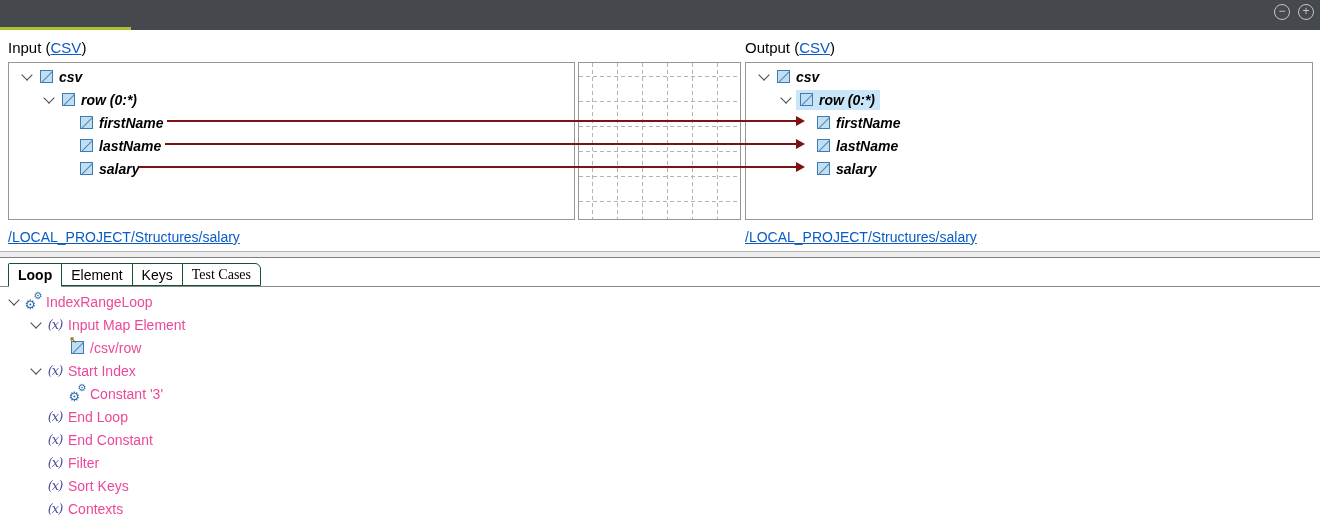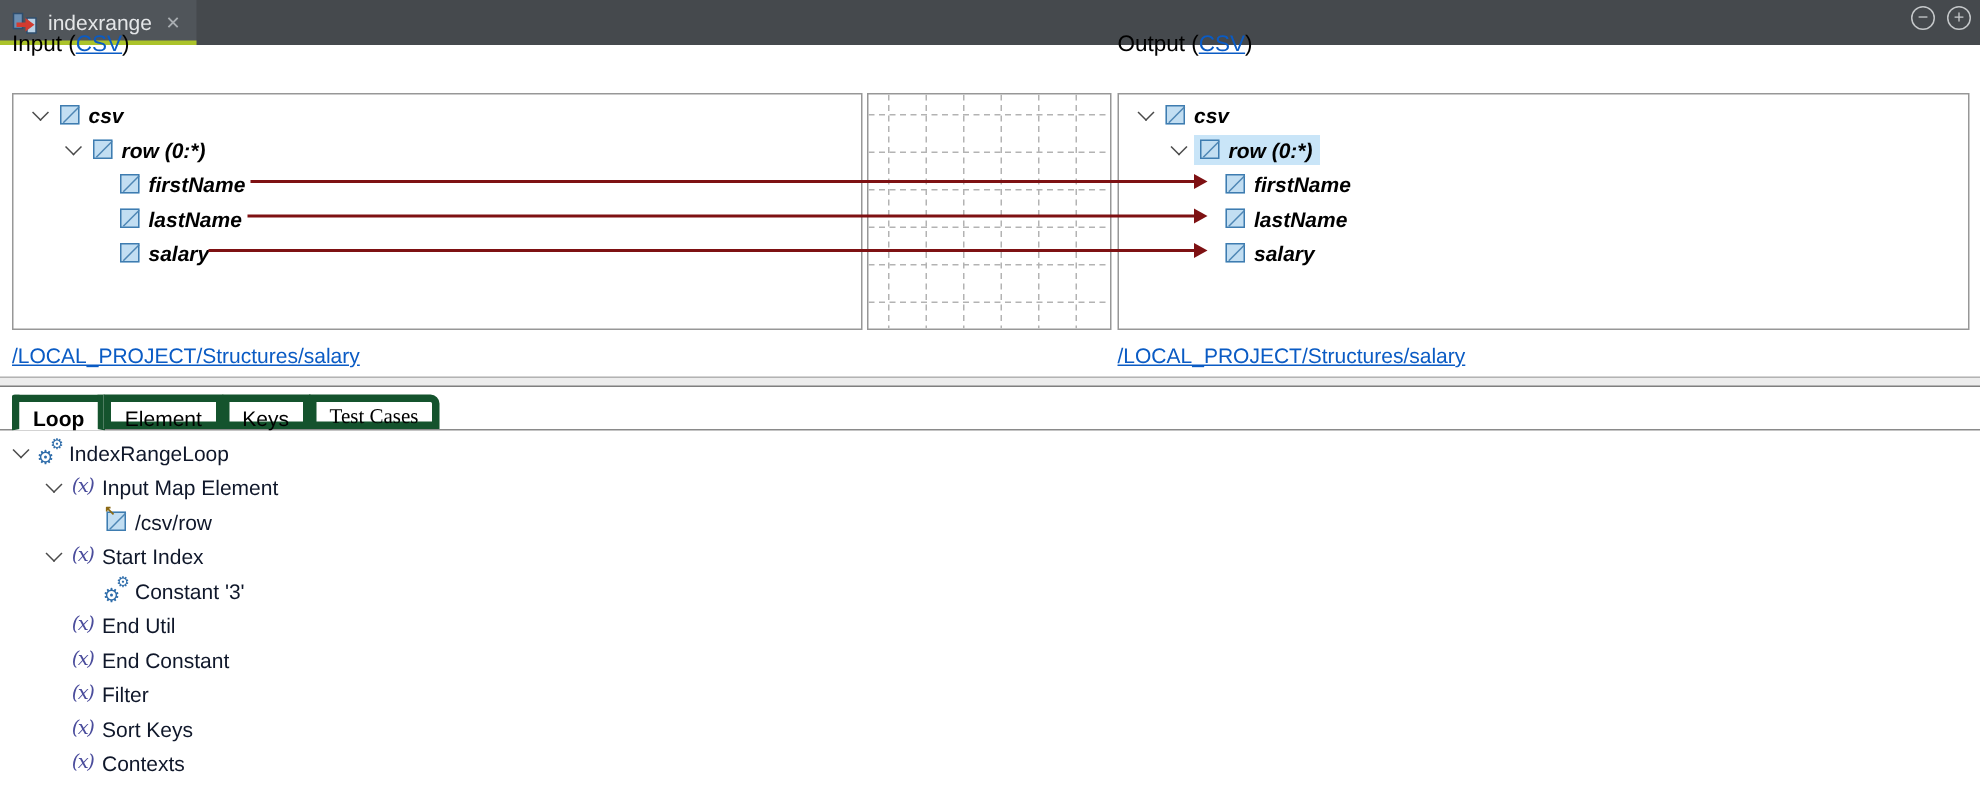--- a/index.html
+++ b/index.html
@@ -13,21 +13,21 @@
              display:flex; align-items:center; padding-left:8px; cursor:default; }
   .doc-tab .ticon { width:17px; height:15px; margin-right:7px; }
   .doc-tab .tlabel { color:#E4E6E8; font-size:14px; }
   .doc-tab .tclose { color:#A9AEB2; font-size:12px; margin-left:9px; }
   .tab-underline { position:absolute; left:0; top:27px; width:131px; height:3px; background:#ABC32A; }
   .win-controls { position:absolute; right:6px; top:4px; display:flex; gap:8px; }
   .circle-btn { width:16px; height:16px; border:1px solid #C4C7C9; border-radius:50%;
                 color:#C4C7C9; font-size:12px; line-height:13px; text-align:center; }
 
   
-  .sec-label { position:absolute; top:21px; font-size:15px; color:#000; }
+  .sec-label { position:absolute; top:39px; font-size:15px; color:#000; }
   .sec-label a, .pathlink { color:#0A5BC4; text-decoration:underline; cursor:pointer; }
 
   
   .panel { position:absolute; top:62px; height:158px; background:#fff; border:1px solid #979797; }
   .panel.left  { left:8px;   width:567px; }
   .panel.mid   { left:578px; width:163px; }
   .panel.right { left:745px; width:568px; }
 
   
   .tree { padding-top:2px; }
@@ -41,21 +41,21 @@
   .el-icon { position:relative; width:13px; height:13px; background:#C2DEF2; border:1px solid #3E7CB0; }
   .el-icon::after { content:""; position:absolute; left:-1px; top:5px; width:15px; height:1px;
                     background:#4E86B4; transform:rotate(-45deg); }
   .map-dec { position:absolute; left:-2px; top:-7px; font-size:9px; color:#8B6914; font-weight:bold; }
   .fx-icon { font-family:"DejaVu Serif", serif; font-style:italic; font-size:13px;
              color:#4B4D9C; letter-spacing:-1px; }
   .gear-icon { position:relative; width:17px; height:16px; color:#2F6DAA; }
   .gear-icon .g1 { position:absolute; left:0; bottom:-2px; font-size:13px; }
   .gear-icon .g2 { position:absolute; right:-1px; top:-4px; font-size:10px; }
   .struct .trow .lbl { font-size:14px; font-weight:bold; font-style:italic; color:#000; margin-left:4px; }
-  .plain .trow .lbl { font-size:14px; color:#0f172a; margin-left:4px; }
+  .plain .trow .lbl { font-size:14px; color:#ec4899; margin-left:4px; }
   .pl0 { padding-left:10px; } .pl1 { padding-left:32px;text-align:center; } .pl2 { padding-left:50px; }
   .bl0 { padding-left:6px; }  .bl1 { padding-left:28px; } .bl2 { padding-left:50px; }
   .sel { background:#C9E5F8; display:inline-flex; align-items:center; padding:2px 5px 2px 1px; }
 
   
   .mapline { position:absolute; height:2px; background:#7E1113; z-index:4; }
   .maparrow { position:absolute; width:0; height:0; z-index:4;
               border-top:5px solid transparent; border-bottom:5px solid transparent;
               border-left:9px solid #7E1113; }
 
@@ -63,43 +63,33 @@
   .pathlink { position:absolute; top:229px; font-size:14px;text-align:right; }
 
   
   .splitter { position:absolute; left:0; top:251px; width:1320px; height:7px; background:#EDEDED;
               border-top:1px solid #B3B3B3; border-bottom:1px solid #7F7F7F; }
 
   
   .tabbar { position:absolute; left:0; top:264px; width:1320px; height:23px;
             border-bottom:1px solid #8A8A8A; padding-left:8px; display:flex; align-items:flex-end; }
   .ftab { height:23px; line-height:22px; padding:0 9px; font-size:14px; color:#000;
-          background:#fff; border:5px solid #14532d; margin-left:-1px; }
+          background:#fff; border:1px solid #14532d; margin-left:-1px; }
   .ftab:first-child { margin-left:0; border-top-left-radius:2px; }
   .ftab:last-child { border-top-right-radius:6px;font-family:Liberation Serif, serif; }
   .ftab.active { font-weight:bold; height:24px; margin-bottom:-1px; border-bottom:1px solid #fff; }
 
   .loop-tree { position:absolute; left:0; top:290px; width:1320px; }
 </style>
 </head>
 <body>
 
 <div id="app">
 
   <div class="titlebar">
-    <div class="doc-tab">
-      <svg class="ticon" viewBox="0 0 17 15">
-        <rect x="1" y="1" width="6" height="10" fill="#6C8FB3" stroke="#2E4E6E" stroke-width="1"></rect>
-        <rect x="10" y="4" width="6" height="10" fill="#B9D0E4" stroke="#2E4E6E" stroke-width="1"></rect>
-        <rect x="3" y="7" width="7" height="3" fill="#D23B30"></rect>
-        <polygon points="9,4 15,8.5 9,13" fill="#D23B30"></polygon>
-      </svg>
-      <span class="tlabel">indexrange</span>
-      <span class="tclose">✕</span>
-    </div>
     <div class="tab-underline"></div>
     <div class="win-controls">
       <div class="circle-btn">−</div>
       <div class="circle-btn">+</div>
     </div>
   </div>
 
   <div class="sec-label" style="left:8px;"><span>Input (</span><a>CSV</a><span>)</span></div>
   <div class="sec-label" style="left:745px;"><span>Output (</span><a>CSV</a><span>)</span></div>
 
@@ -265,21 +255,21 @@
             <span class="g2">⚙</span>
           </span>
         </span>
       <span class="lbl">Constant '3'</span>
     </div>
     <div class="trow bl1">
       <span class="chev hide"></span>
       <span class="ibox">
           <span class="fx-icon">(x)</span>
         </span>
-      <span class="lbl">End Util</span>
+      <span class="lbl">End Loop</span>
     </div>
     <div class="trow bl1">
       <span class="chev hide"></span>
       <span class="ibox">
           <span class="fx-icon">(x)</span>
         </span>
       <span class="lbl">End Constant</span>
     </div>
     <div class="trow bl1">
       <span class="chev hide"></span>

